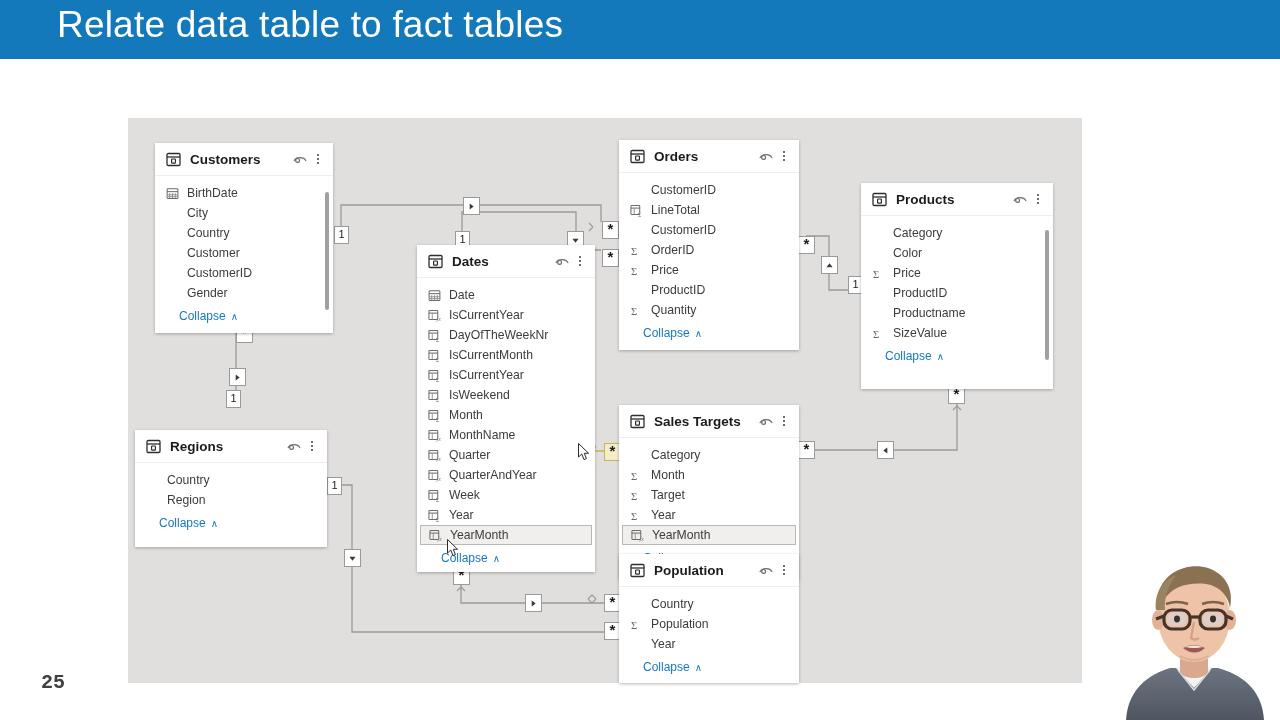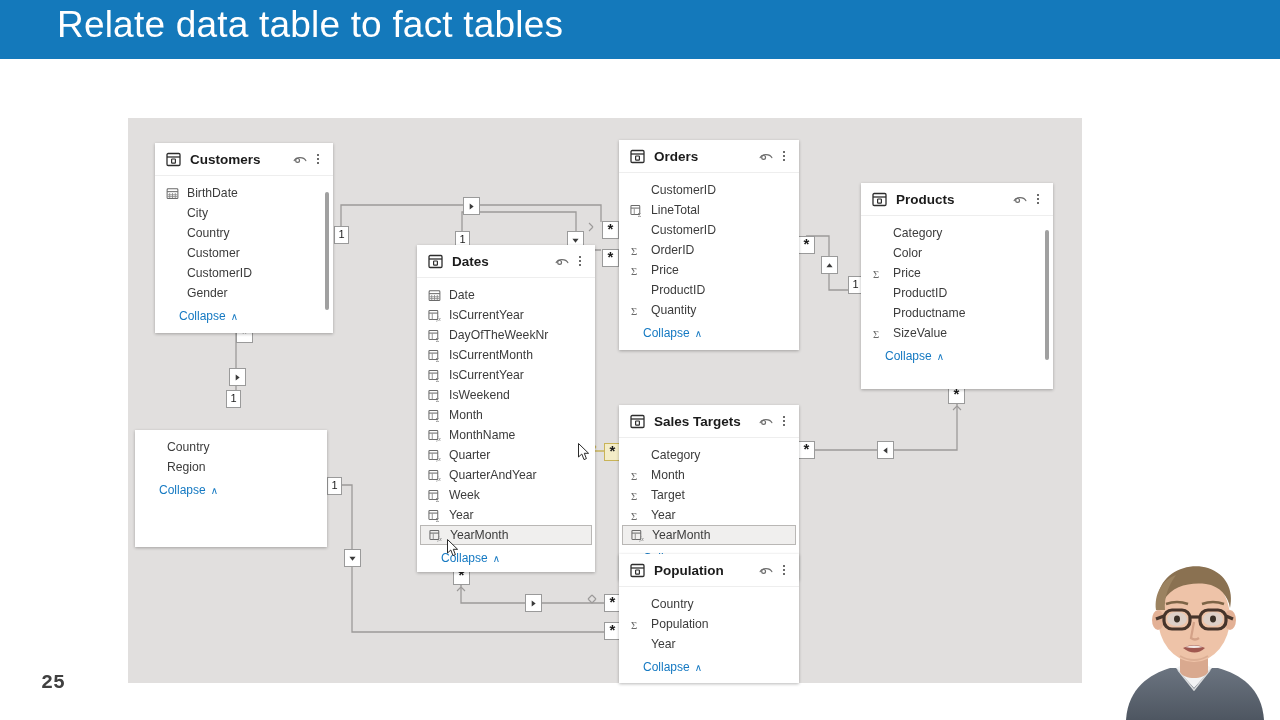--- a/index.html
+++ b/index.html
@@ -605,20 +605,37 @@
           <svg viewBox="0 0 14 14" class="fi blank"></svg>
           <span class="fname">Year</span>
         </div>
         <div class="collapse">
           <span>Collapse</span>
           <span class="chev">∧</span>
         </div>
       </div>
     </div>
     <div class="card" style="left: 135px; top: 430px; width: 192px; height: 117px;">
+      <div class="card-head">
+        <svg viewBox="0 0 15 15" class="tbl-icon">
+          <rect x="1" y="1.5" width="13" height="12" rx="1.2" fill="none" stroke="#2d2d2d" stroke-width="1.3"></rect>
+          <path d="M1,5 L14,5" stroke="#2d2d2d" stroke-width="1.3"></path>
+          <rect x="5.6" y="7" width="3.8" height="4.2" rx=".6" fill="none" stroke="#2d2d2d" stroke-width="1.2"></rect>
+        </svg>
+        <div class="card-title">Regions</div>
+        <svg viewBox="0 0 16 16" class="head-act">
+          <path d="M2.2,9.6 C4,5.6 12,5.6 13.8,9.6" fill="none" stroke="#3a3a3a" stroke-width="1.2" stroke-linecap="round"></path>
+          <circle cx="5.6" cy="9.4" r="1.9" fill="none" stroke="#3a3a3a" stroke-width="1.2"></circle>
+        </svg>
+        <div class="dots">
+          <i></i>
+          <i></i>
+          <i></i>
+        </div>
+      </div>
       <div class="field-list">
         <div class="field">
           <svg viewBox="0 0 14 14" class="fi blank"></svg>
           <span class="fname">Country</span>
         </div>
         <div class="field">
           <svg viewBox="0 0 14 14" class="fi blank"></svg>
           <span class="fname">Region</span>
         </div>
         <div class="collapse">

